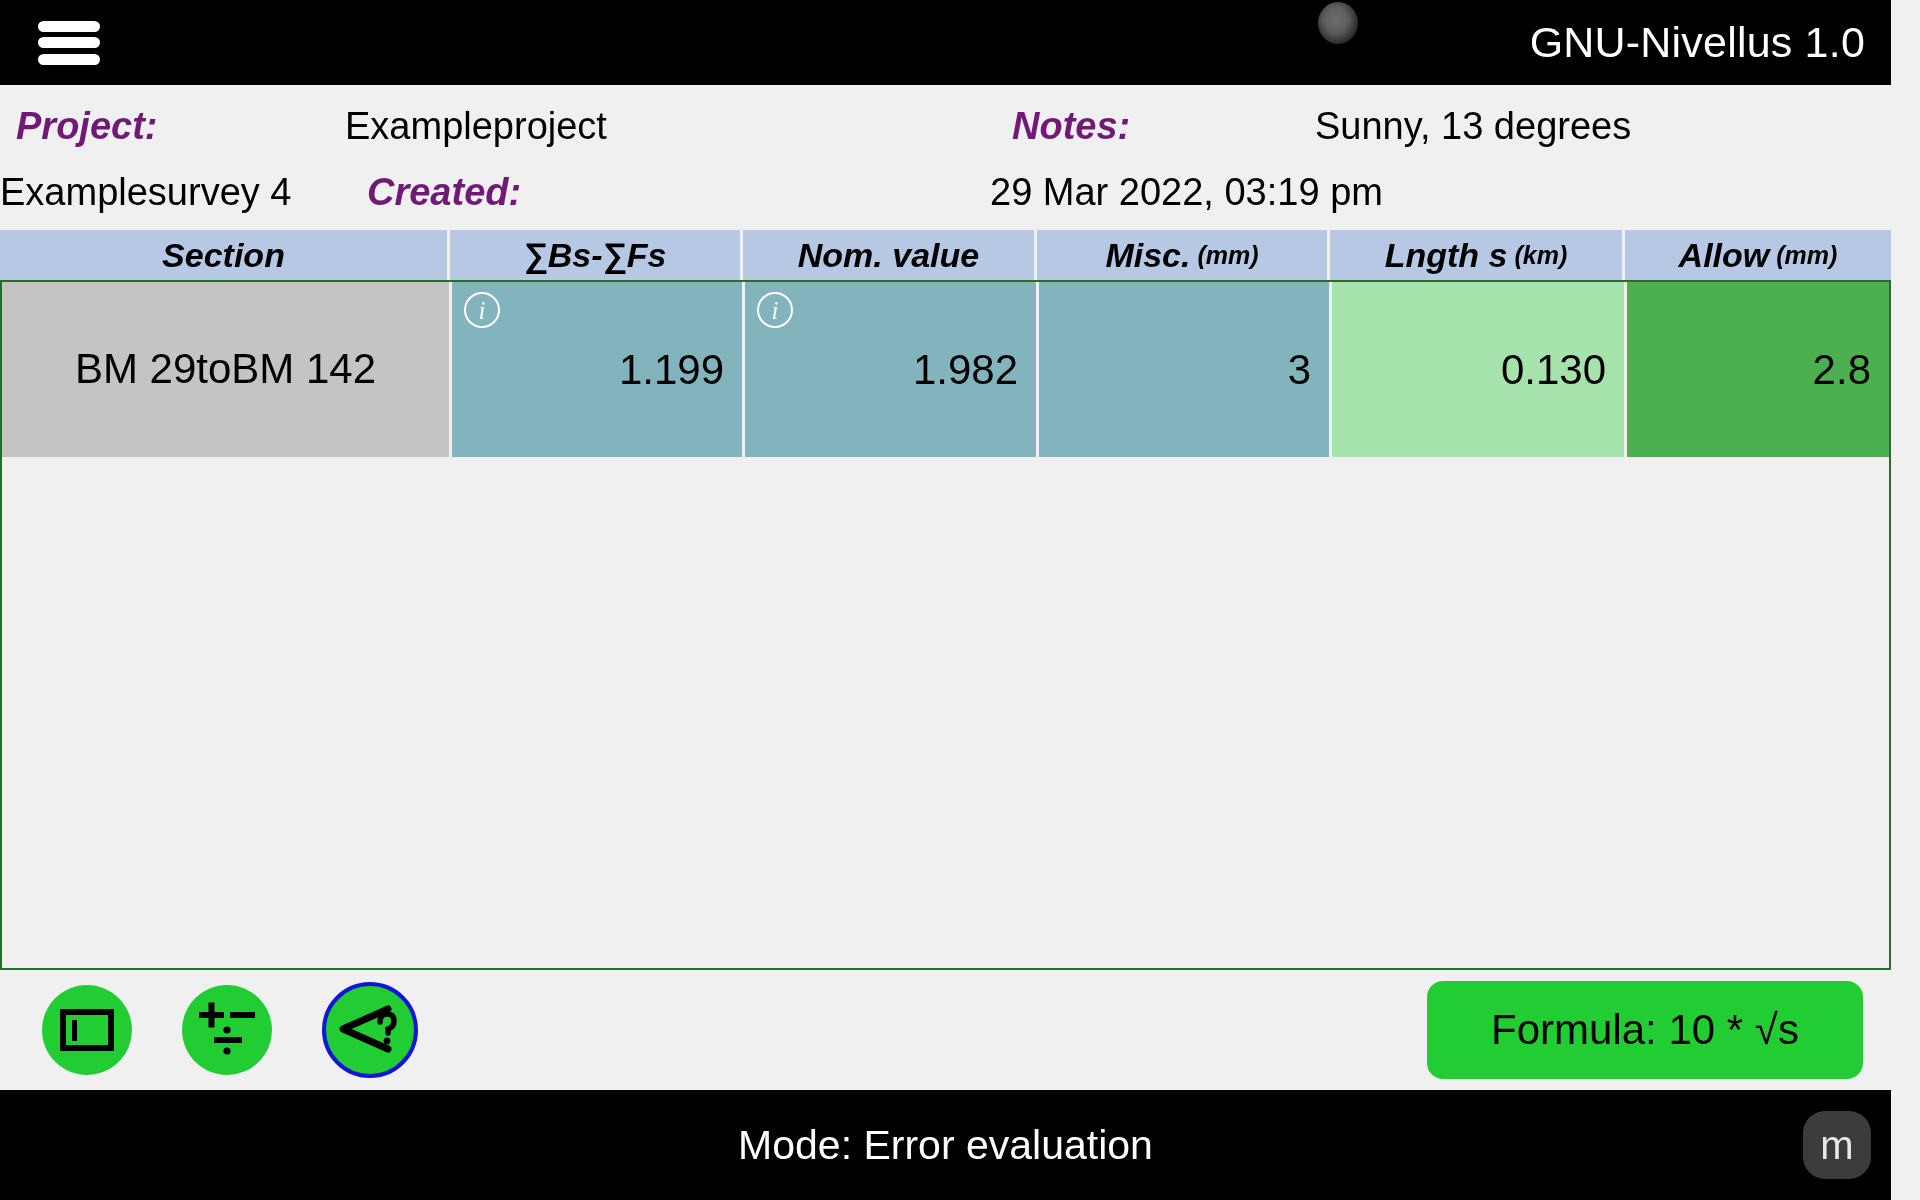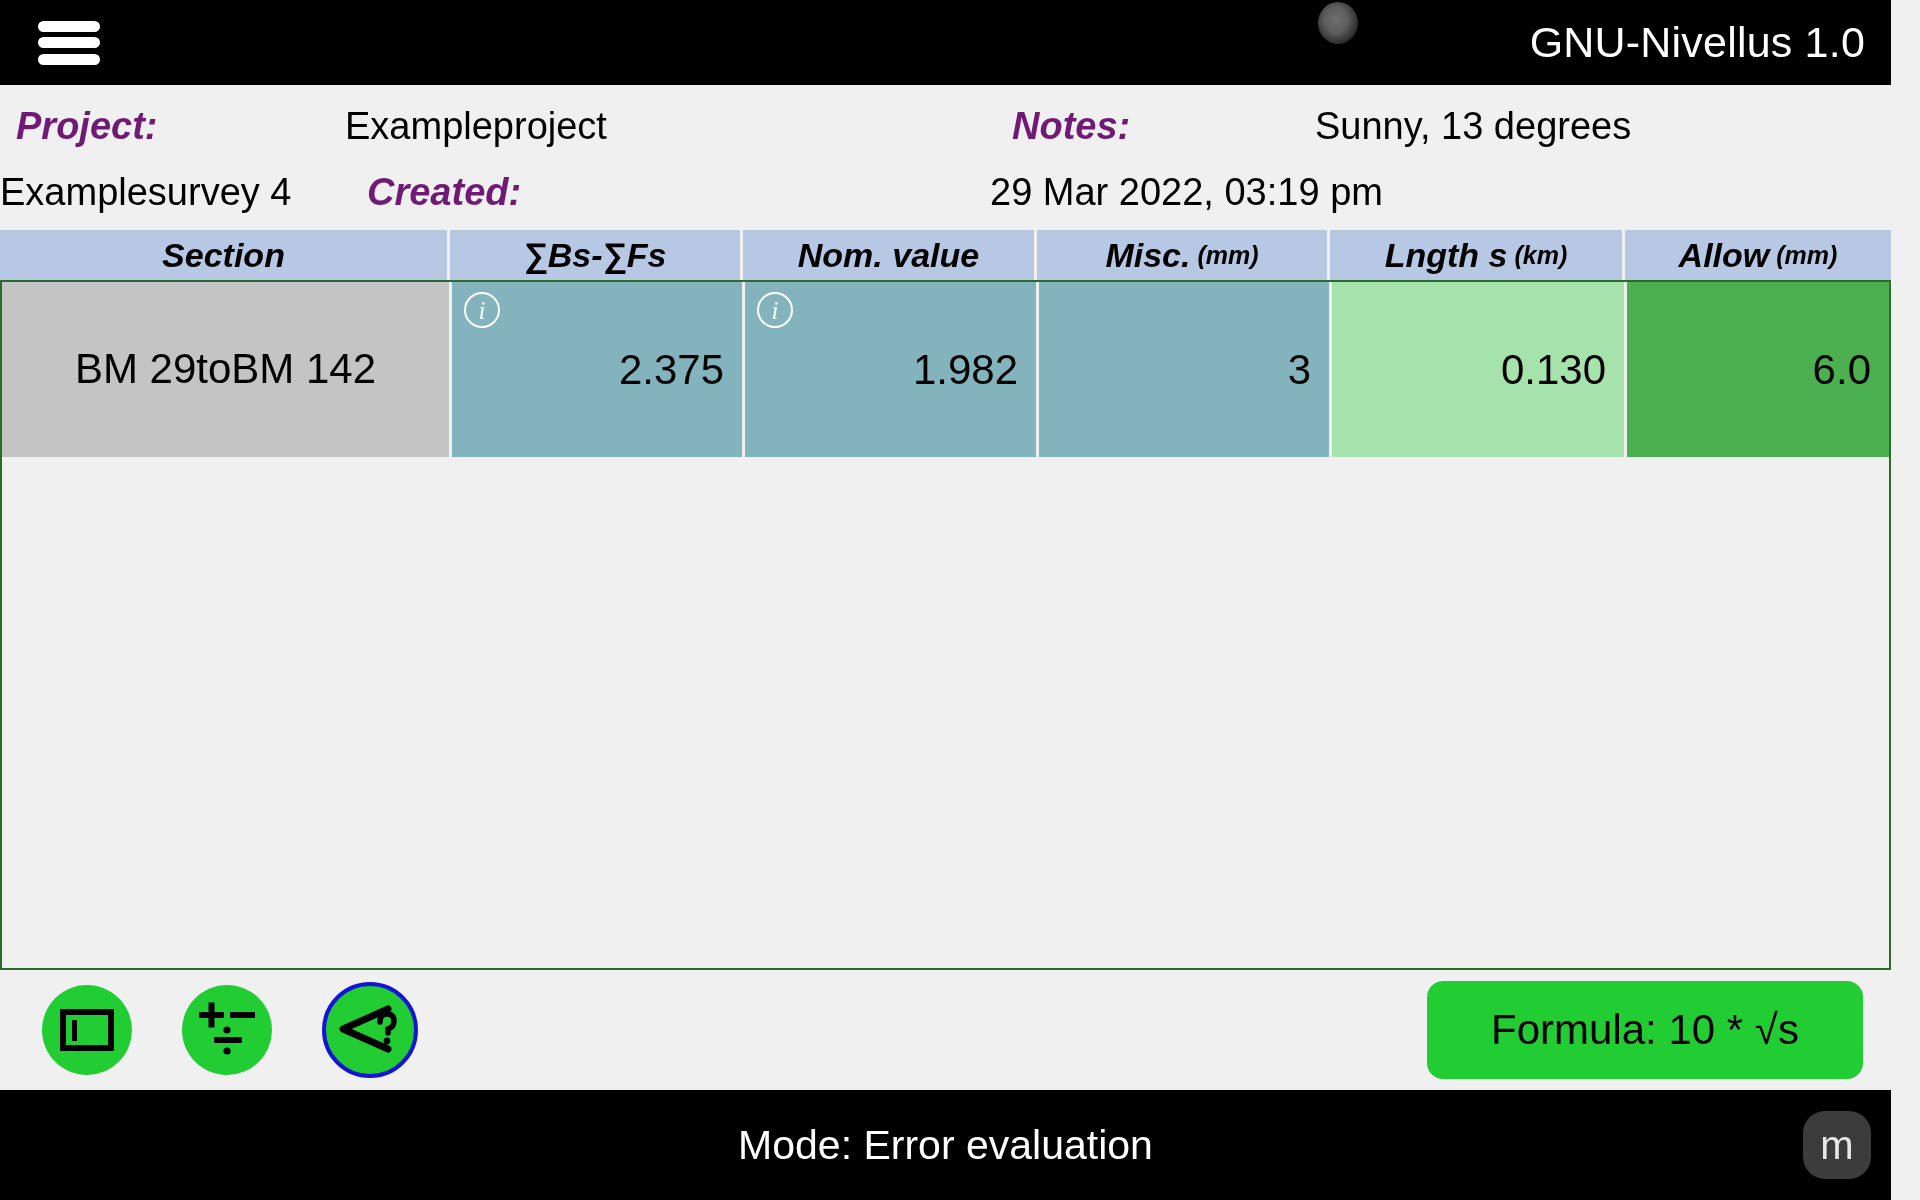--- a/index.html
+++ b/index.html
@@ -321,38 +321,38 @@
       <div class="row">
 
         <div class="cell section c-section">
           <span class="ln">BM 29</span>
           <span class="ln">to</span>
           <span class="ln">BM 142</span>
         </div>
 
         <div class="cell c-bsfs" style="background:#83b3bd">
           <span class="info-icon">i</span>
-          <span>2.375</span>
+          <span>1.199</span>
         </div>
 
         <div class="cell c-nom" style="background:#83b3bd">
           <span class="info-icon">i</span>
           <span>1.982</span>
         </div>
 
         <div class="cell c-misc" style="background:#83b3bd">
           <span>3</span>
         </div>
 
         <div class="cell c-lngth" style="background:#a6e3ac">
           <span>0.130</span>
         </div>
 
         <div class="cell c-allow" style="background:#4caf50">
-          <span>6.0</span>
+          <span>2.8</span>
         </div>
 
       </div>
     </div>
   </div>
 
   <div class="actionbar">
 
     <div class="fab">
       <svg width="54" height="44" viewBox="0 0 54 44">

